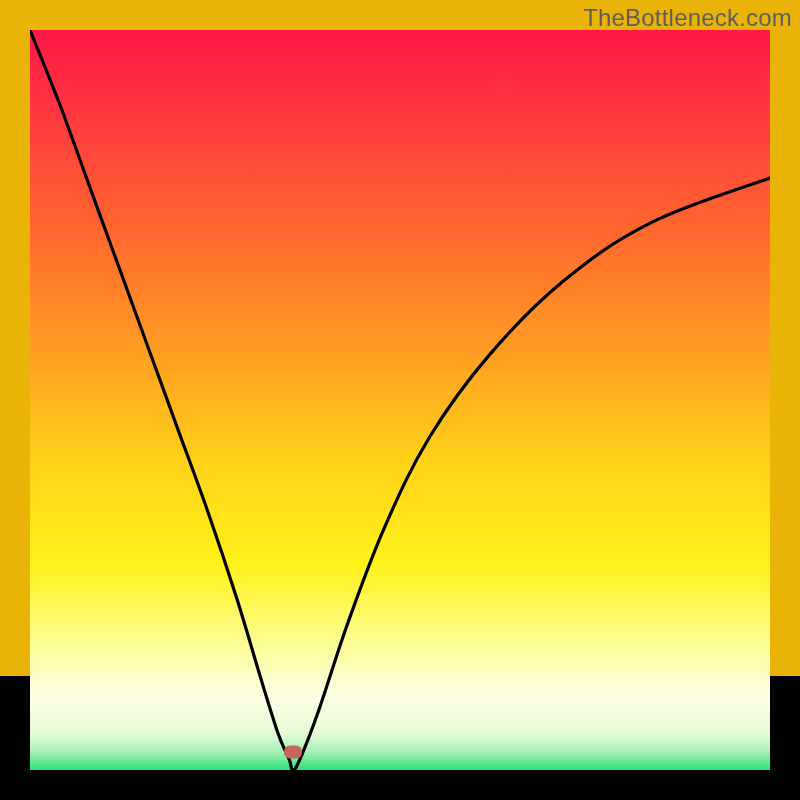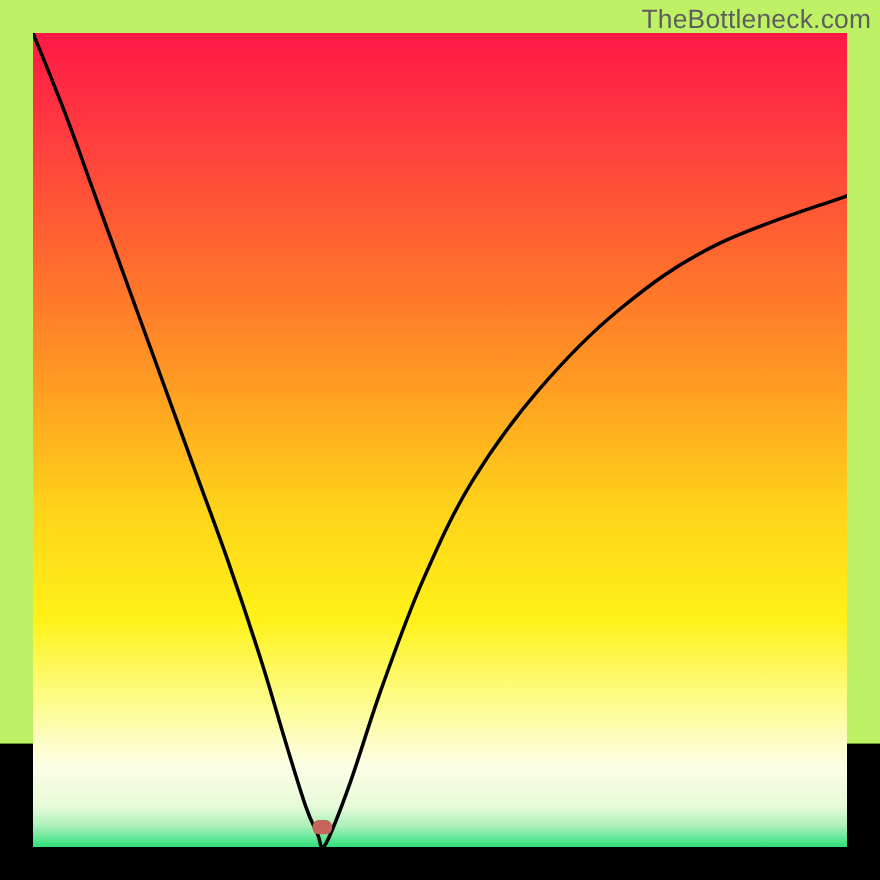--- a/index.html
+++ b/index.html
@@ -8,21 +8,21 @@
     width: 800px;
     height: 800px;
     overflow: hidden;
     background: #000;
     font-family: Arial, Helvetica, sans-serif;
   }
   .frame {
     position: relative;
     width: 800px;
     height: 676px;
-    background: #bef264;
+    background: #eab308;
   }
   .plot-area {
     position: absolute;
     left: 30px;
     top: 30px;
     width: 740px;
     height: 740px;
     overflow: hidden;
   }
   .gradient-bg {

